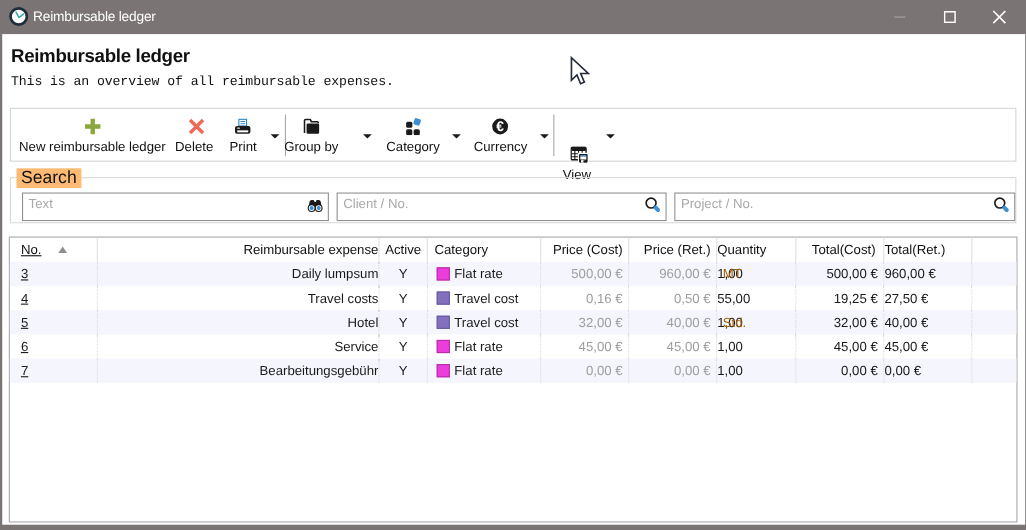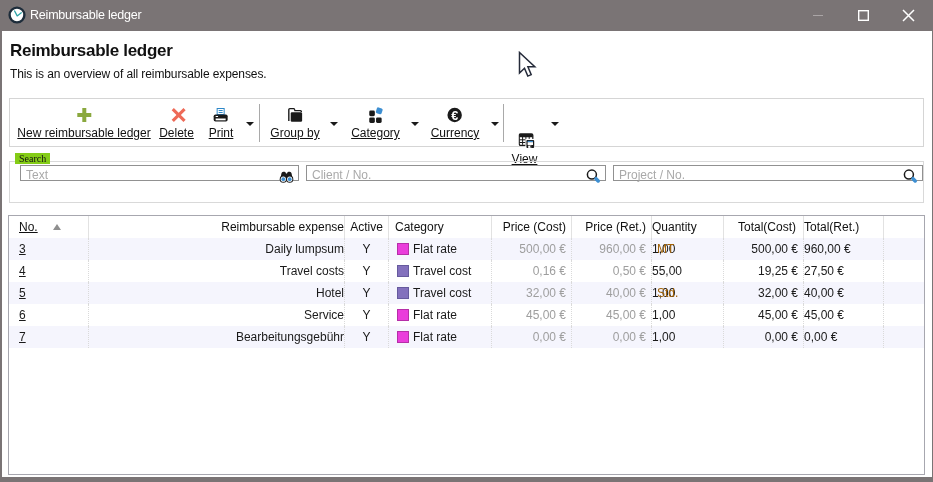--- a/index.html
+++ b/index.html
@@ -5,30 +5,30 @@
 * { margin:0; padding:0; box-sizing:border-box; }
 html,body { width:933px; height:482px; overflow:hidden; }
 body { font-family:"Liberation Sans", sans-serif; background:#fff; position:relative; }
 .titlebar { position:absolute; left:0; top:0; width:933px; height:31px; background:#7a7475; }
 .titlebar .title { position:absolute; left:30px; top:8px; font-size:12.5px; color:#fff; letter-spacing:-0.2px; }
 .frame-l { position:absolute; left:0; top:31px; width:2px; height:451px; background:#7a7475; }
 .frame-r { position:absolute; right:0; top:31px; width:1px; height:451px; background:#7a7475; }
 .frame-b { position:absolute; left:0; top:477px; width:933px; height:5px; background:#7a7475; }
 .minbtn { position:absolute; left:813px; top:15px; width:10px; height:1px; background:#aaa5a6; }
 h1 { position:absolute; left:10px; top:41px; font-size:17px; font-weight:bold; color:#111; letter-spacing:-0.3px; }
-.subtitle { position:absolute; left:10px; top:67px; font-size:12px; color:#111; letter-spacing:-0.1px; }
+.subtitle { position:absolute; left:10px; top:67px; font-size:12px; color:#111; letter-spacing:-0.1px;font-family:Liberation Mono, monospace; }
 .toolbar { position:absolute; left:9px; top:98px; width:915px; height:49px; border:1px solid #d5d5d5; }
 .tbtn { position:absolute; top:8px; text-align:center; font-size:12px; color:#111; transform:translateX(-50%); white-space:nowrap; }
 .tbtn .ic { height:16px; margin-bottom:3px; }
-.tbtn .lbl { display:block; white-space:nowrap;text-decoration:underline; }
+.tbtn .lbl { display:block; white-space:nowrap; }
 .caret { position:absolute; top:22.5px; width:0; height:0; border-left:4px solid transparent; border-right:4px solid transparent; border-top:4.5px solid #1a1a1a; }
 .tsep { position:absolute; top:5px; width:1px; height:38px; background:#a9a9a9; }
 .search { position:absolute; left:9px; top:161px; width:915px; height:42px; border:1px solid #d9d9d9; }
-.search .legend { position:absolute; left:5px; top:-9px; background:#84cc16; padding:0 4px; font-size:10px; color:#111;font-family:Liberation Serif, serif; }
-.inp { position:absolute; top:3px; height:16px; border:1px solid #919191; background:#fff; font-size:12px; color:#a9a9a9; line-height:19px; padding-left:5px; }
+.search .legend { position:absolute; left:5px; top:-9px; background:#fdba74; padding:0 4px; font-size:16px; color:#111; }
+.inp { position:absolute; top:13px; height:26px; border:1px solid #919191; background:#fff; font-size:12px; color:#a9a9a9; line-height:19px; padding-left:5px; }
 .inp svg { position:absolute; right:3px; top:2px; }
 .tbl { position:absolute; left:8px; top:215px; width:917px; height:260px; border:1px solid #a7a7af; background:#fff; }
 .tr { display:flex; width:915px; }
 .tr.hd { height:22px; line-height:22px; font-size:12px; color:#111; }
 .tr.r { height:22px; line-height:22px; font-size:12px; color:#1a1a1a; }
 .tr.odd { background:#f5f5fd; }
 .td { flex:none; overflow:hidden; white-space:nowrap; position:relative; }
 .hd .td { border-right:1px solid #e2e2e2; }
 .r .td { border-right:1px dotted #dadada; }
 .td.c1 { width:80px; padding-left:10px;text-decoration:underline; }
@@ -91,21 +91,21 @@
       <rect x="4.5" y="1.5" width="7" height="6" fill="#fff" stroke="#2d87c8" stroke-width="1"></rect>
       <path d="M6 3.5 h4 M6 5.5 h4" stroke="#2d87c8" stroke-width="1" fill="none"></path>
       <rect x="1" y="7.5" width="14" height="7" rx="1.8" fill="#1a1a1a"></rect>
       <rect x="3" y="11.5" width="10" height="1.8" fill="#fff"></rect>
       <rect x="3" y="9" width="2.4" height="1" fill="#fff"></rect>
     </svg></div>
     <span class="lbl">Print</span>
   </div>
   <div class="caret" style="left:235.5px;"></div>
   <div class="tsep" style="left:248.5px;"></div>
-  <div class="tbtn" style="left:285px;">
+  <div class="tbtn" style="left:273px;">
     <div class="ic"><svg width="16" height="16" viewBox="0 0 16 16">
       <path d="M1.5 14 V2.6 Q1.5 1.6 2.5 1.6 L6.2 1.6 Q7 1.6 7.2 2.4 L7.6 3.6 L13.2 3.6 Q14 3.6 14 4.4 V5" fill="#fff" stroke="#1a1a1a" stroke-width="1.4"></path>
       <rect x="3.4" y="5.2" width="11.4" height="9.5" rx="1.2" fill="#1a1a1a"></rect>
     </svg></div>
     <span class="lbl">Group by</span>
   </div>
   <div class="caret" style="left:320px;"></div>
   <div class="tbtn" style="left:365.5px;">
     <div class="ic"><svg width="16" height="16" viewBox="0 0 16 16">
       <rect x="1.6" y="3.6" width="5.6" height="5.6" rx="1.4" fill="#1a1a1a"></rect>

